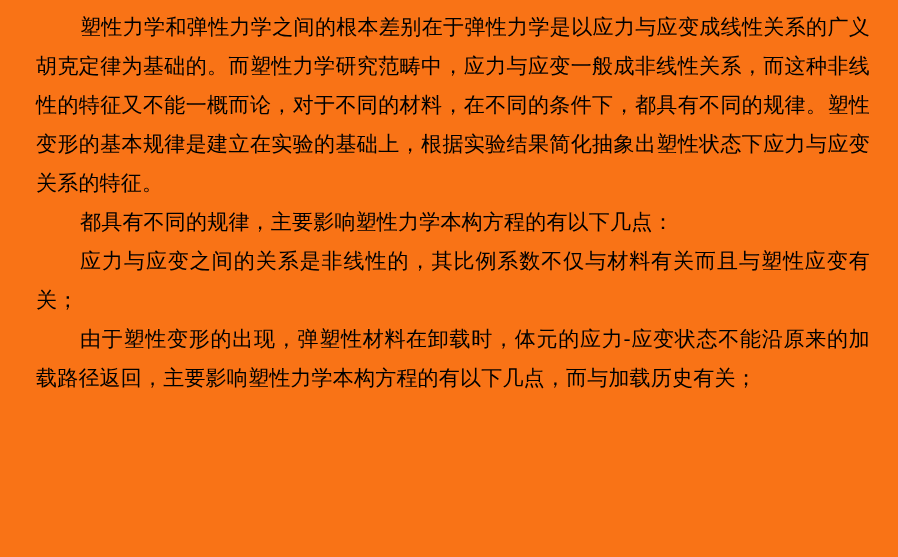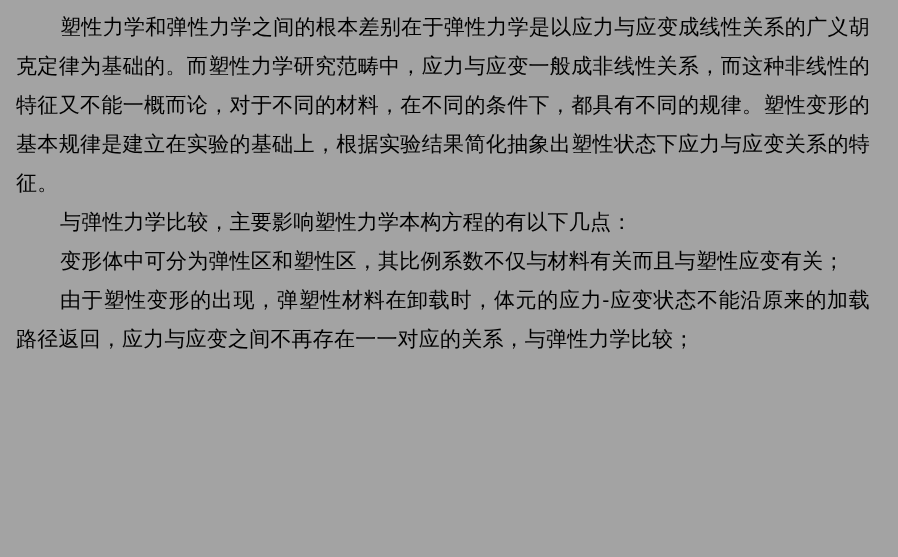--- a/index.html
+++ b/index.html
@@ -11,35 +11,35 @@
     height: 557px;
     background: #ffffff;
     font-family: "DejaVu Serif", "Liberation Serif", serif;
     color: #000000;
     overflow: hidden;
   }
   .page {
     box-sizing: border-box;
     width: 898px;
     height: 557px;
-    padding: 8px 28px 0 16px;
-    background: #a3a3a3;
+    padding: 8px 28px 0 36px;
+    background: #f97316;
   }
   .para {
     font-size: 21px;
     line-height: 39px;
     text-align: justify;
     text-justify: inter-ideograph;
     text-indent: 44px;
     margin: 0 0 0 0;
     letter-spacing: 0.2px;
     word-break: break-all;
   }
 </style>
 </head>
 <body>
 
 <div class="page">
   <p class="para">塑性力学和弹性力学之间的根本差别在于弹性力学是以应力与应变成线性关系的广义胡克定律为基础的。而塑性力学研究范畴中，应力与应变一般成非线性关系，而这种非线性的特征又不能一概而论，对于不同的材料，在不同的条件下，都具有不同的规律。塑性变形的基本规律是建立在实验的基础上，根据实验结果简化抽象出塑性状态下应力与应变关系的特征。</p>
-  <p class="para">与弹性力学比较，主要影响塑性力学本构方程的有以下几点：</p>
-  <p class="para">变形体中可分为弹性区和塑性区，其比例系数不仅与材料有关而且与塑性应变有关；</p>
-  <p class="para">由于塑性变形的出现，弹塑性材料在卸载时，体元的应力-应变状态不能沿原来的加载路径返回，应力与应变之间不再存在一一对应的关系，与弹性力学比较；</p>
+  <p class="para">都具有不同的规律，主要影响塑性力学本构方程的有以下几点：</p>
+  <p class="para">应力与应变之间的关系是非线性的，其比例系数不仅与材料有关而且与塑性应变有关；</p>
+  <p class="para">由于塑性变形的出现，弹塑性材料在卸载时，体元的应力-应变状态不能沿原来的加载路径返回，主要影响塑性力学本构方程的有以下几点，而与加载历史有关；</p>
 </div>
 
 </body></html>

